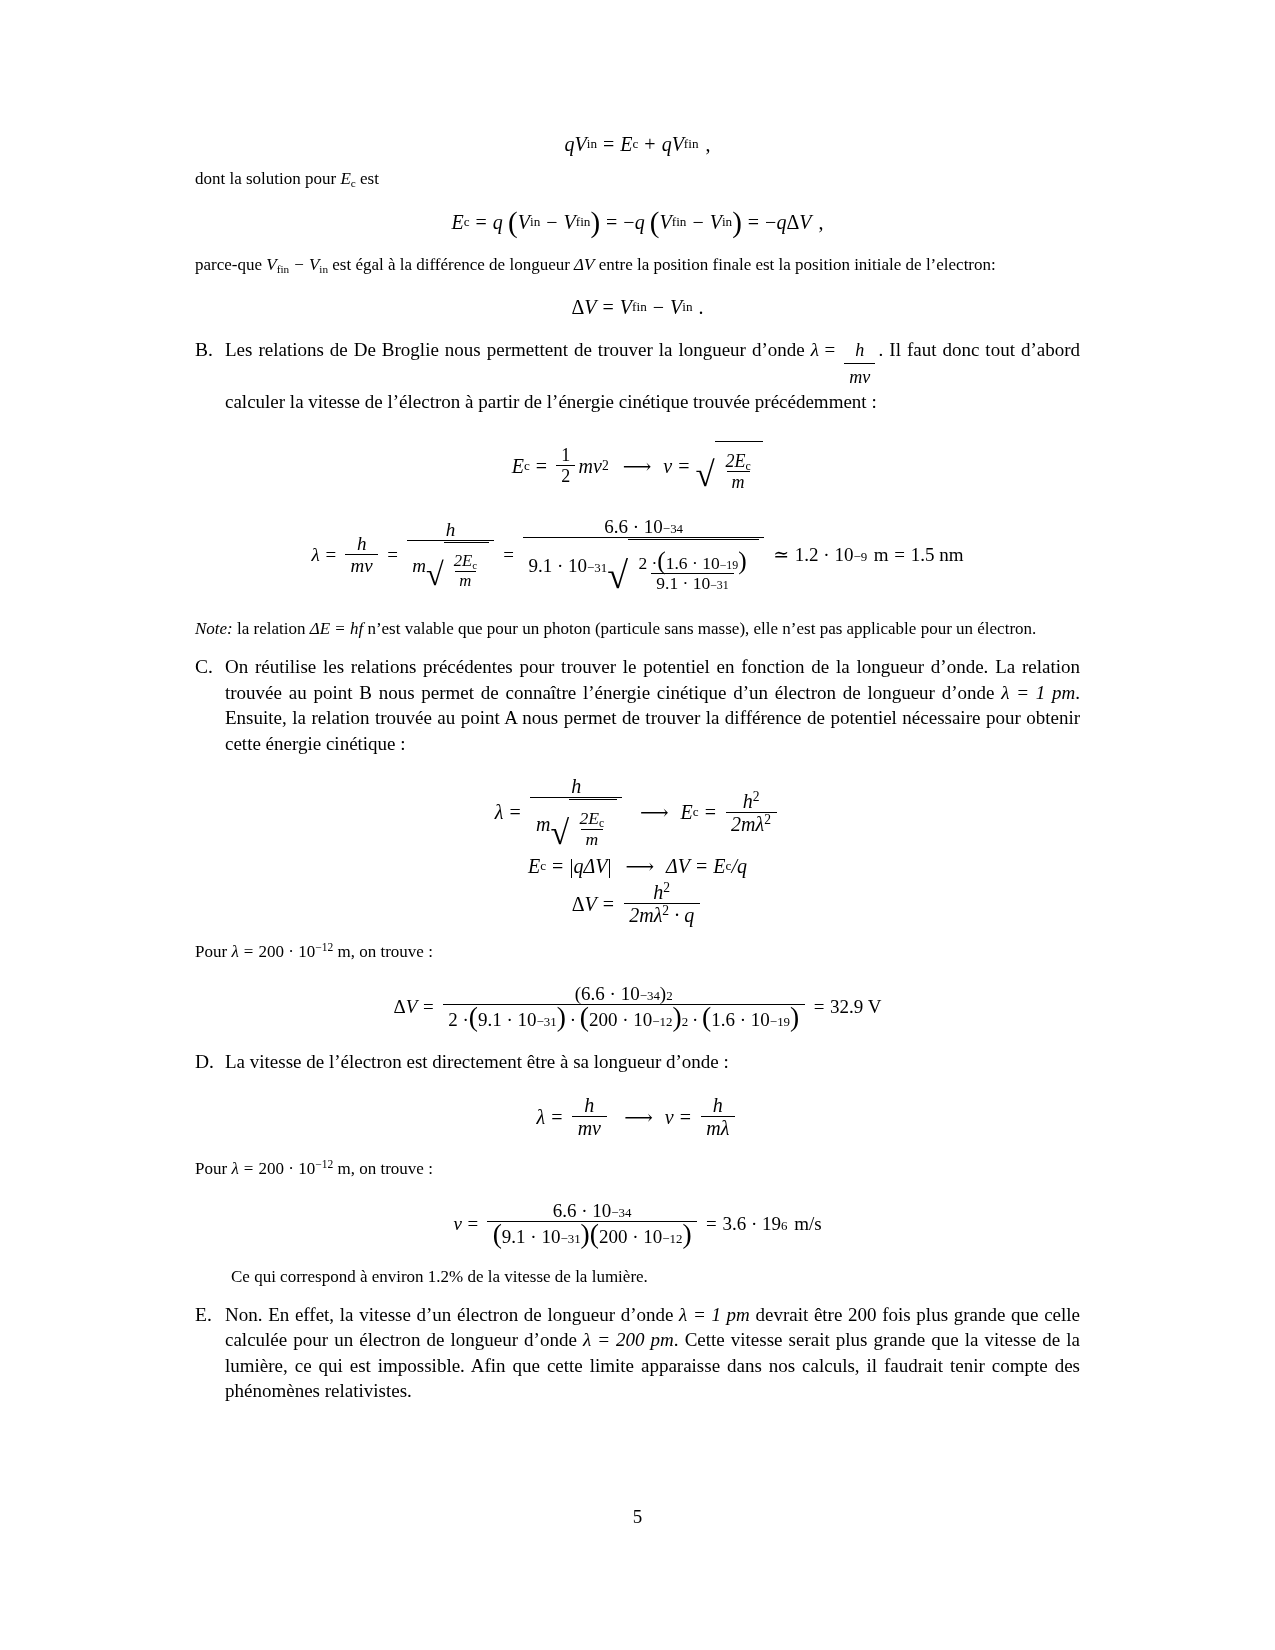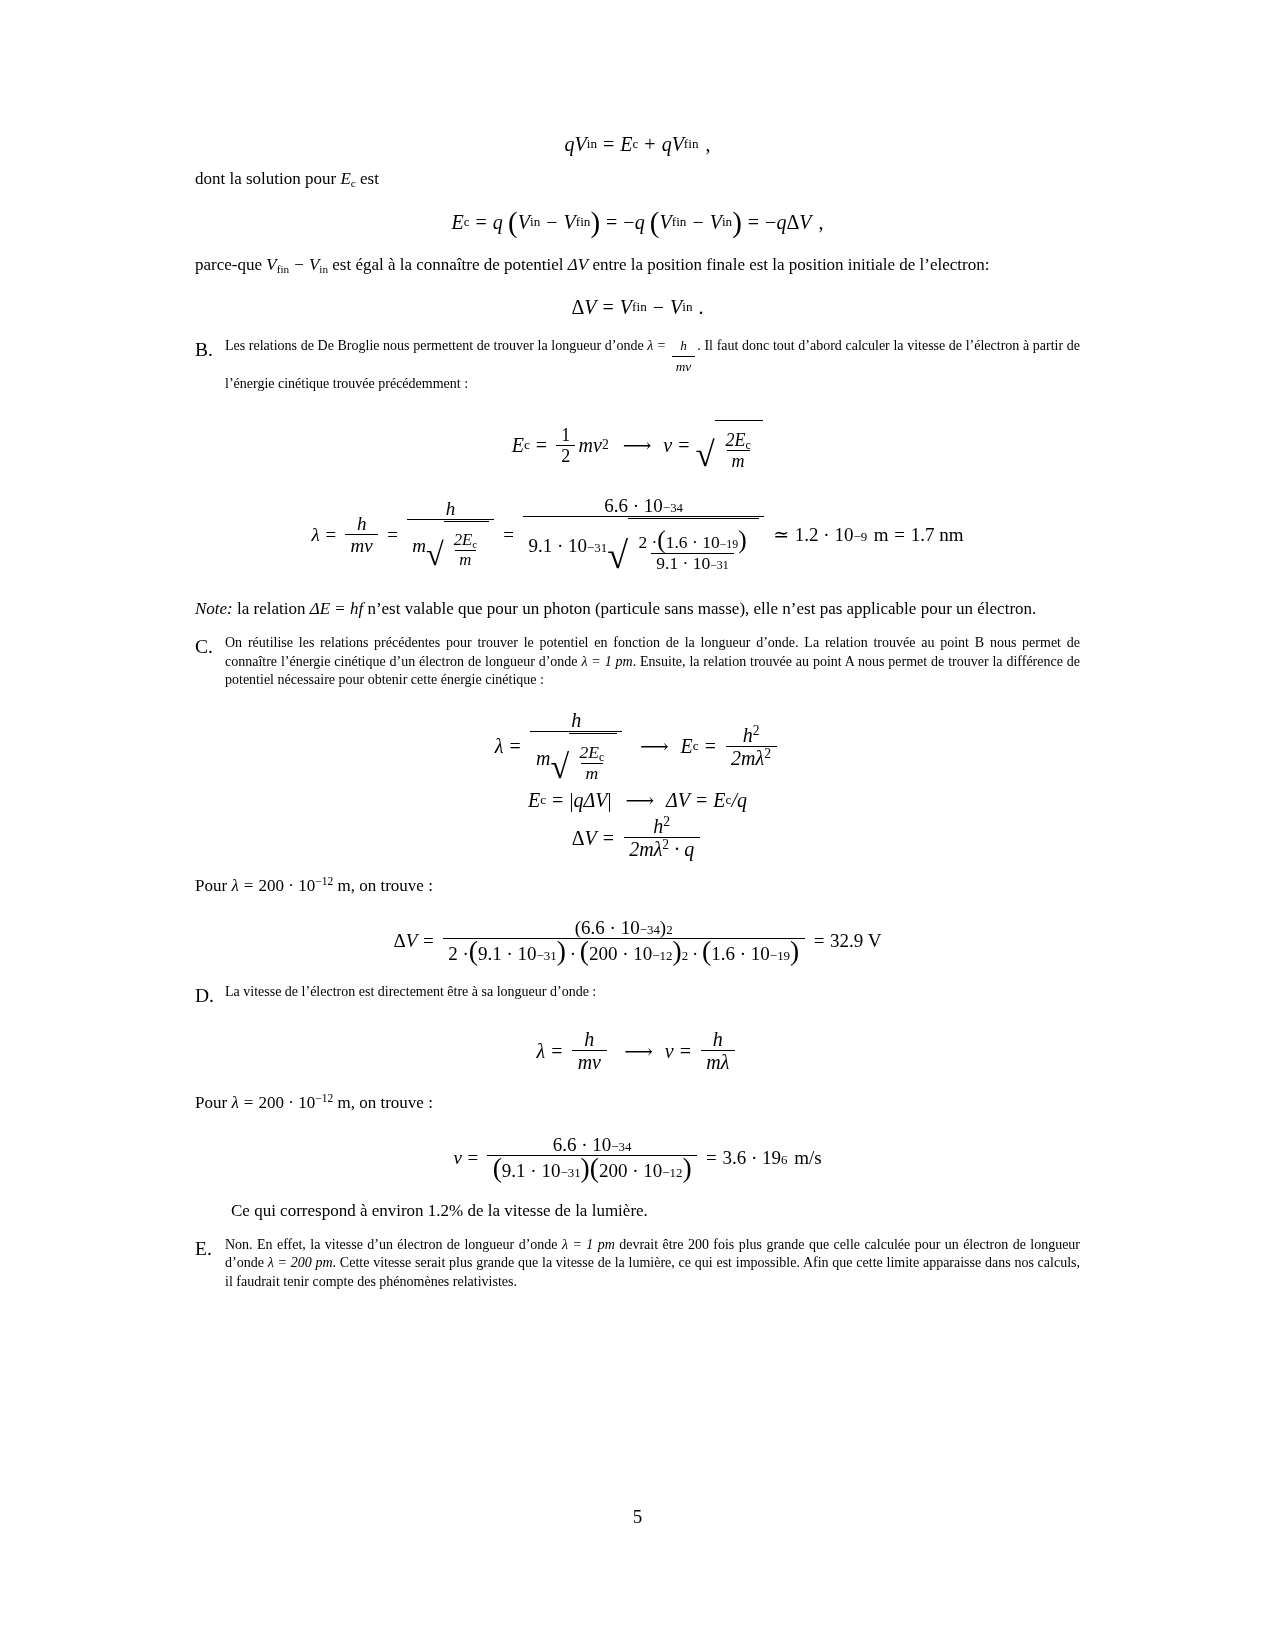--- a/index.html
+++ b/index.html
@@ -24,21 +24,21 @@
   .d-lg{margin:26px 0 26px 0;}
 
   
   p.txt{
     font-size:17px;line-height:1.34;text-align:justify;margin:11px 0;
     hyphens:none;
   }
   
   .item{display:flex;margin:13px 0;}
   .item-label{width:30px;flex:none;font-size:19.5px;line-height:1.34;text-align:left;}
-  .item-body{flex:1;font-size:14px;line-height:1.34;text-align:justify;}
+  .item-body{flex:1;font-size:19px;line-height:1.34;text-align:justify;}
 
   
   .row{display:inline-flex;align-items:center;white-space:nowrap;}
   .rowb{display:inline-flex;align-items:baseline;white-space:nowrap;}
   .op{margin:0 .30em;}
   .cdot{margin:0 .20em;}
   .frac{display:inline-flex;flex-direction:column;align-items:center;
         vertical-align:middle;margin:0 .18em;}
   .frac>.num{padding:0 .28em 1px .28em;}
   .frac>.den{padding:1px .28em 0 .28em;border-top:1.1px solid #000;}
@@ -111,21 +111,21 @@
       <span class="op">=</span>
       <span>−</span>
         <span class="it">q</span>
         <span>Δ</span>
         <span class="it">V</span>
       <span style="margin-left:.35em">,</span>
     </span>
   </div>
 
   <p class="txt">
-    <span>parce-que </span><span class="it">V</span><span class="sub-nm">fin</span><span class="op">−</span><span class="it">V</span><span class="sub-nm">in</span><span> est égal à la connaître de potentiel </span><span class="it">ΔV</span><span> entre la position finale est la position initiale de l’electron:</span>
+    <span>parce-que </span><span class="it">V</span><span class="sub-nm">fin</span><span class="op">−</span><span class="it">V</span><span class="sub-nm">in</span><span> est égal à la différence de longueur </span><span class="it">ΔV</span><span> entre la position finale est la position initiale de l’electron:</span>
   </p>
 
   <div class="display d-md">
     <span class="row math">
       <span>Δ</span>
         <span class="it">V</span>
       <span class="op">=</span>
       <span class="it">V</span>
         <span class="sub-nm">fin</span>
       <span class="op">−</span>
@@ -244,21 +244,21 @@
           </span>
         </span>
       </span>
       <span class="op">≃</span>
       <span class="rowb">
           <span>1.2 · 10</span>
           <sup>−9</sup>
         </span>
       <span style="margin-left:.35em">m</span>
       <span class="op">=</span>
-      <span>1.7 nm</span>
+      <span>1.5 nm</span>
     </span>
   </div>
 
   <p class="txt">
     <span class="note-it">Note:</span><span> la relation </span><span class="it">ΔE</span><span class="op">=</span><span class="it">hf</span><span> n’est valable que pour un photon (particule sans masse), elle n’est pas applicable pour un électron.</span>
   </p>
 
   <div class="item">
     <div class="item-label">C.</div>
     <div class="item-body">

